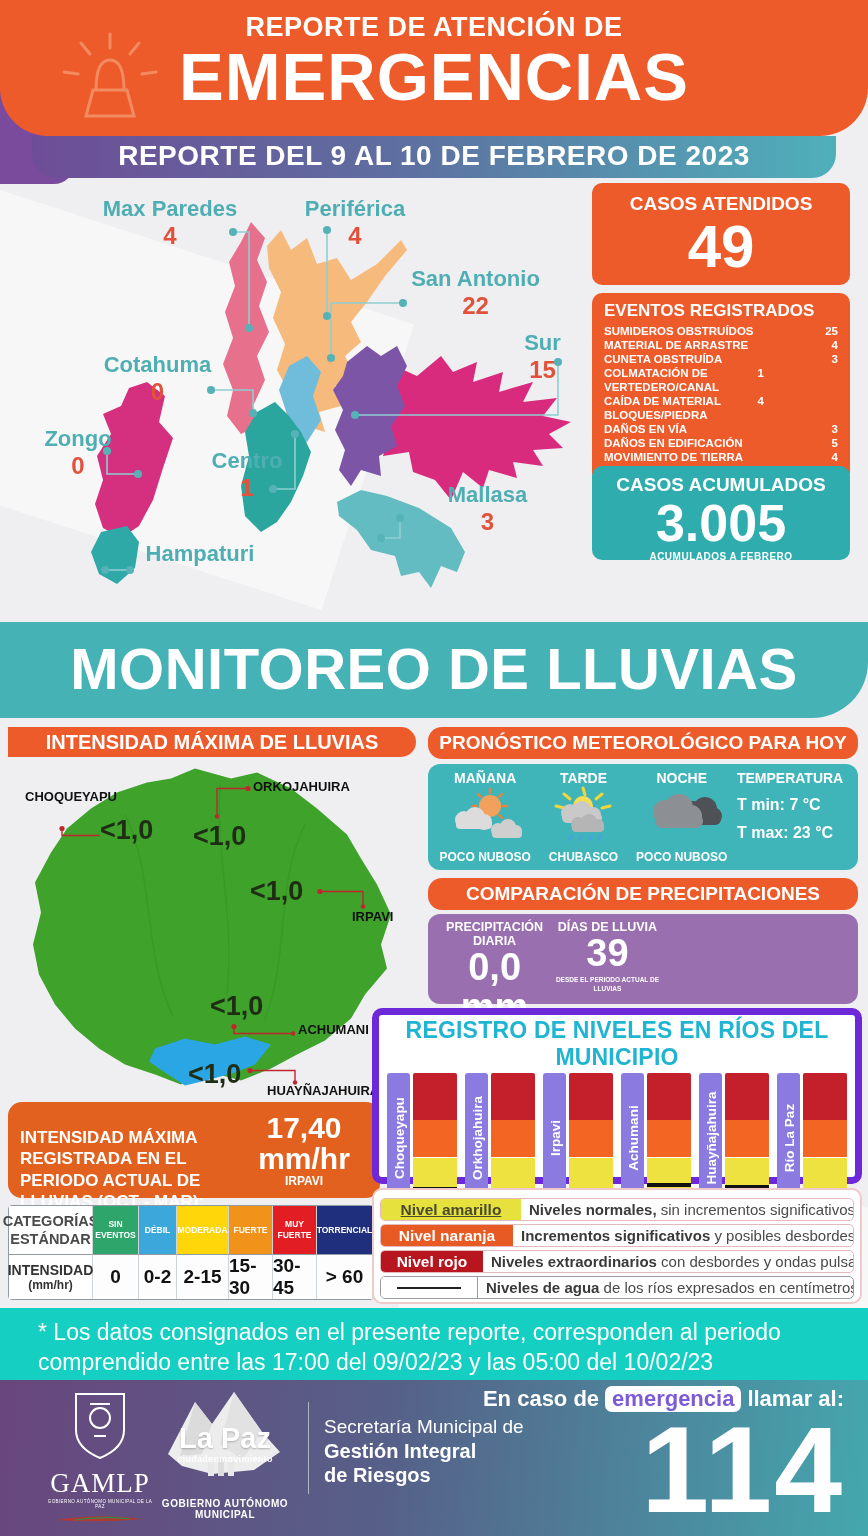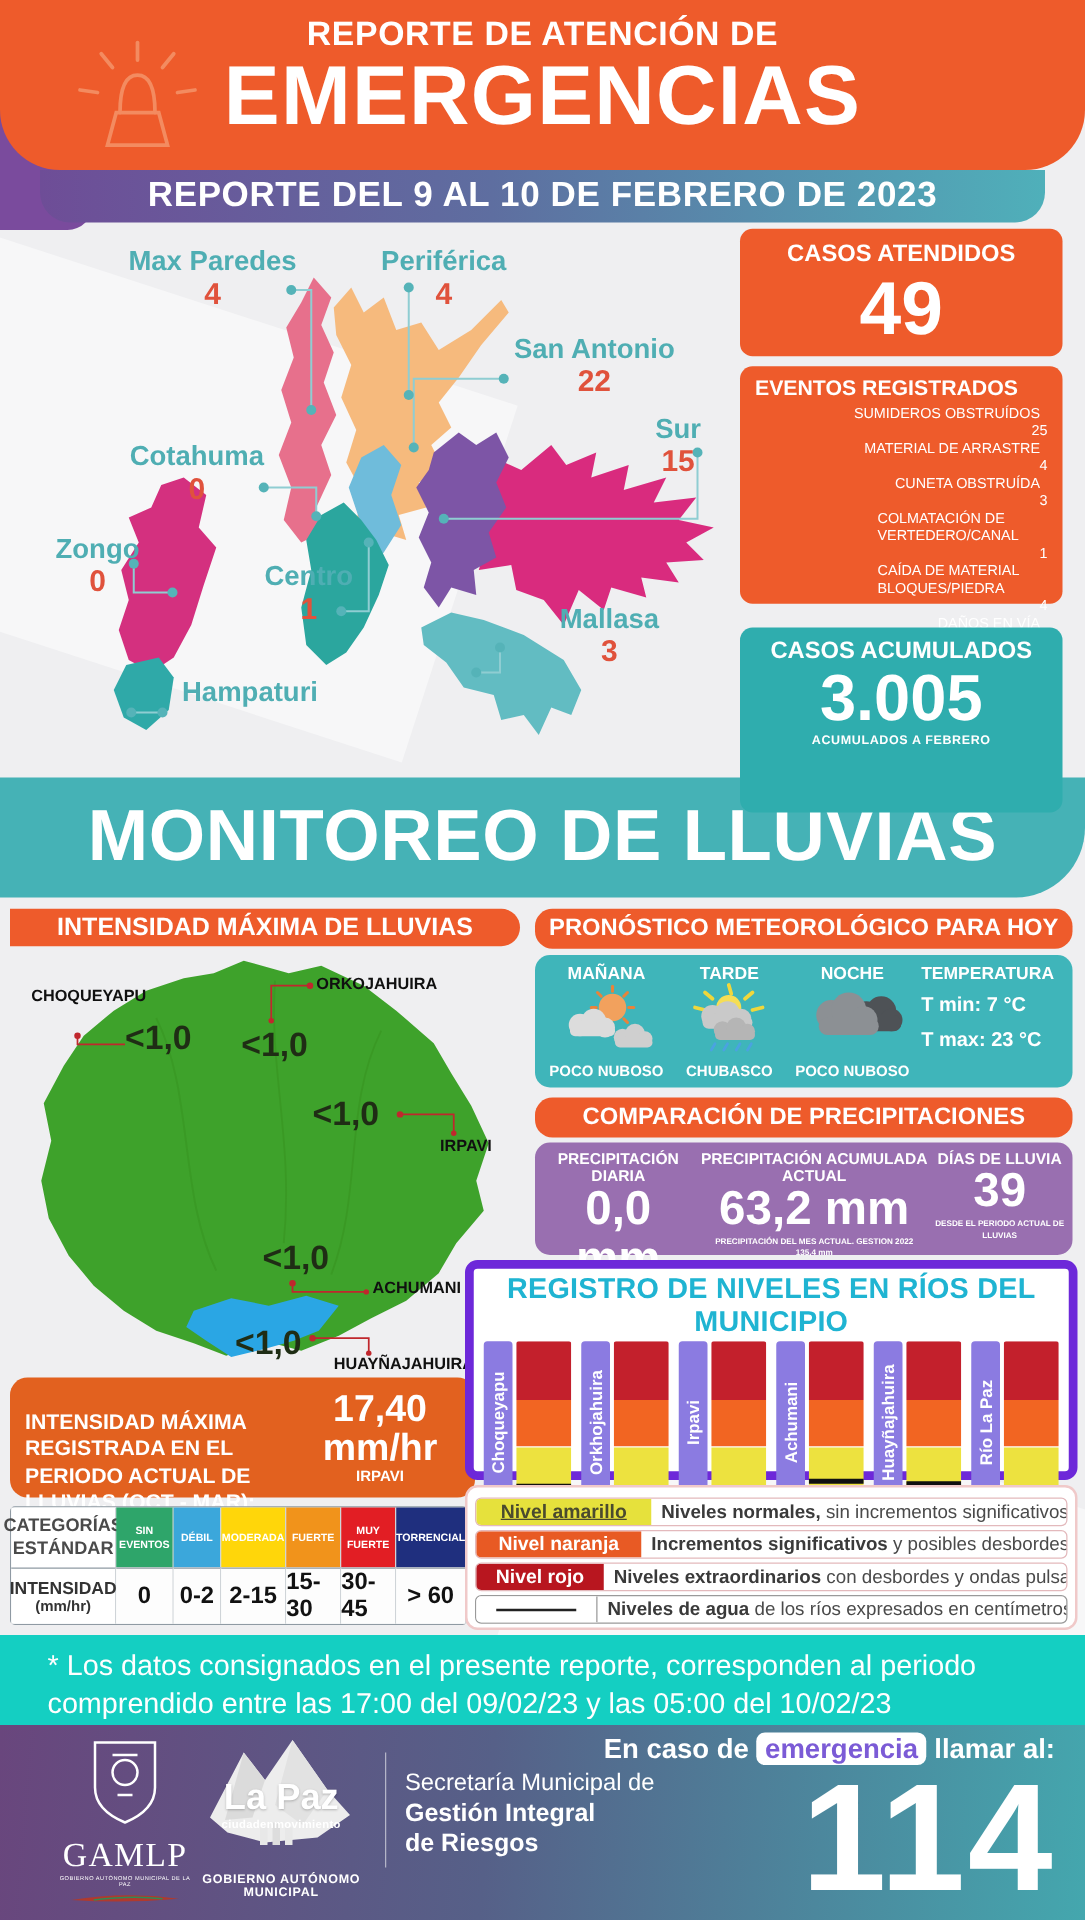--- a/index.html
+++ b/index.html
@@ -27,24 +27,24 @@
   .d6{left:205px;top:448px;width:84px;}
   .d7{left:440px;top:482px;width:95px;}
   .d8{left:135px;top:541px;width:130px;}
   
   .sbox{position:absolute;left:592px;width:258px;border-radius:10px;color:#fff;z-index:3;}
   .box1{top:183px;height:102px;background:#EE5B2B;text-align:center;}
   .box1 .t{font-size:19px;font-weight:bold;margin-top:10px;}
   .box1 .v{font-size:60px;font-weight:bold;line-height:1.05;}
   .box2{top:293px;height:190px;background:#EE5B2B;padding:8px 12px;box-sizing:border-box;}
   .box2 .t{font-size:17px;font-weight:bold;margin-bottom:3px;}
-  .evrow{display:flex;align-items:flex-end;font-size:11.5px;font-weight:normal;line-height:1.22;flex-direction:column;}
+  .evrow{display:flex;align-items:flex-start;font-size:11.5px;font-weight:bold;line-height:1.22;}
   .evrow .el{flex:1;padding-right:6px;}
   .evrow .ev{width:24px;text-align:right;}
-  .box3{top:502px;height:148px;background:#2FADAE;text-align:center;}
+  .box3{top:466px;height:94px;background:#2FADAE;text-align:center;}
   .box3 .t{font-size:19px;font-weight:bold;margin-top:8px;}
   .box3 .v{font-size:52px;font-weight:bold;line-height:1.05;}
   .box3 .s{font-size:10px;font-weight:bold;letter-spacing:.5px;}
   
   .mon-banner{position:absolute;left:0;top:622px;width:868px;height:96px;background:#45B2B6;border-radius:0 0 56px 0;z-index:2;text-align:center;color:#fff;font-size:58px;font-weight:bold;letter-spacing:.5px;line-height:94px;}
   
   .sec-header{position:absolute;background:#EE5B2B;color:#fff;font-weight:bold;text-align:center;border-radius:14px;z-index:2;}
   .h-int{left:8px;top:727px;width:408px;height:30px;font-size:20px;line-height:30px;border-radius:0 16px 16px 0;}
   .h-pron{left:428px;top:727px;width:430px;height:32px;font-size:19px;line-height:32px;}
   .h-comp{left:428px;top:878px;width:430px;height:32px;font-size:19px;line-height:32px;}
@@ -437,25 +437,20 @@
     </div>
   </div>
 
   <div class="sec-header h-comp">COMPARACIÓN DE PRECIPITACIONES ACUMULADAS</div>
   <div class="purple-box">
     <div class="pcard pc0">
       <div class="pt">PRECIPITACIÓN DIARIA</div>
       <div class="pv">0,0 mm</div>
       <div class="pn">*REFERENCIA: ESTACIÓN PLUVIOMÉTRICA EX-BANCO DEL ESTADO</div>
     </div>
-    <div class="pcard pc1">
-      <div class="pt">PRECIPITACIÓN ACUMULADA ACTUAL</div>
-      <div class="pv">63,2 mm</div>
-      <div class="pn"><span>PRECIPITACIÓN DEL MES ACTUAL. GESTION 2022</span><br><span>135,4 mm</span></div>
-    </div>
     <div class="pcard pc2">
       <div class="pt">DÍAS DE LLUVIA</div>
       <div class="pv">39</div>
       <div class="pn">DESDE EL PERIODO ACTUAL DE LLUVIAS</div>
     </div>
   </div>
 
   <div class="rivers-panel">
     <div class="rtitle">REGISTRO DE NIVELES EN RÍOS DEL MUNICIPIO</div>
     <div class="bars">

